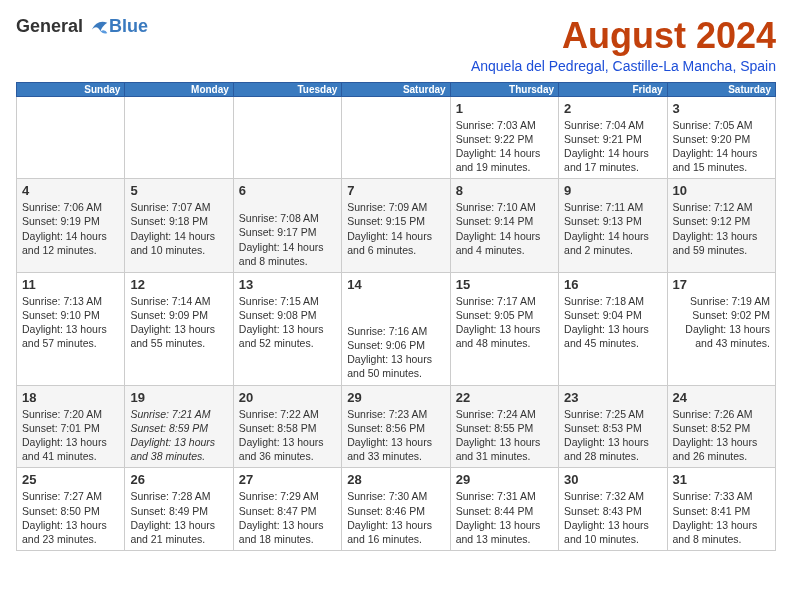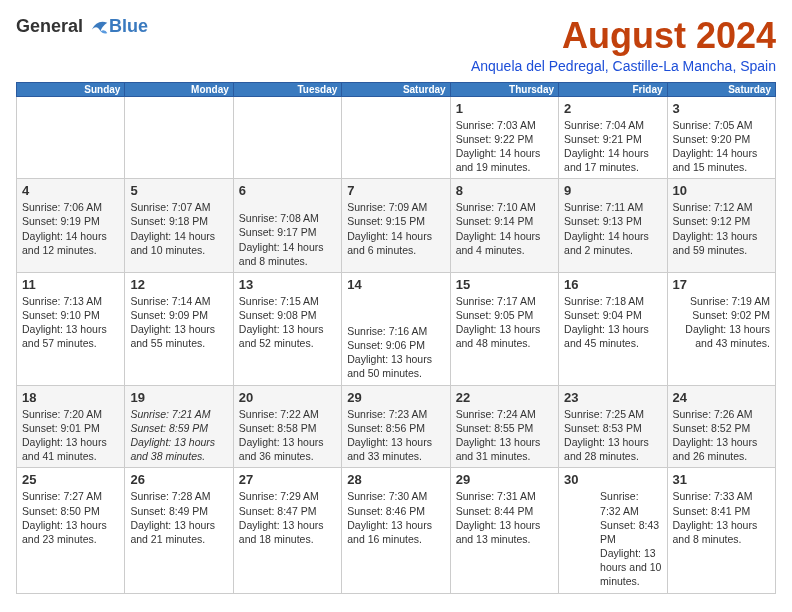--- a/index.html
+++ b/index.html
@@ -234,21 +234,21 @@
           <span class="day-number">17</span>
           <div class="day-info" style="white-space: pre-line; text-align: right;">Sunrise: 7:19 AM
 Sunset: 9:02 PM
 Daylight: 13 hours and 43 minutes.</div>
         </td>
       </tr>
       <tr>
         <td>
           <span class="day-number">18</span>
           <div class="day-info" style="white-space: pre-line;">Sunrise: 7:20 AM
-Sunset: 9:01 PM
+Sunset: 7:01 PM
 Daylight: 13 hours and 41 minutes.</div>
         </td>
         <td>
           <span class="day-number">19</span>
           <div class="day-info" style="white-space: pre-line; font-style: italic;">Sunrise: 7:21 AM
 Sunset: 8:59 PM
 Daylight: 13 hours and 38 minutes.</div>
         </td>
         <td>
           <span class="day-number">20</span>
@@ -307,21 +307,21 @@
 Daylight: 13 hours and 16 minutes.</div>
         </td>
         <td>
           <span class="day-number">29</span>
           <div class="day-info" style="white-space: pre-line;">Sunrise: 7:31 AM
 Sunset: 8:44 PM
 Daylight: 13 hours and 13 minutes.</div>
         </td>
         <td>
           <span class="day-number">30</span>
-          <div class="day-info" style="white-space: pre-line; margin-left: 36px;">Sunrise: 7:32 AM
+          <div class="day-info" style="white-space: pre-line;">Sunrise: 7:32 AM
 Sunset: 8:43 PM
 Daylight: 13 hours and 10 minutes.</div>
         </td>
         <td>
           <span class="day-number">31</span>
           <div class="day-info" style="white-space: pre-line;">Sunrise: 7:33 AM
 Sunset: 8:41 PM
 Daylight: 13 hours and 8 minutes.</div>
         </td>
       </tr>

